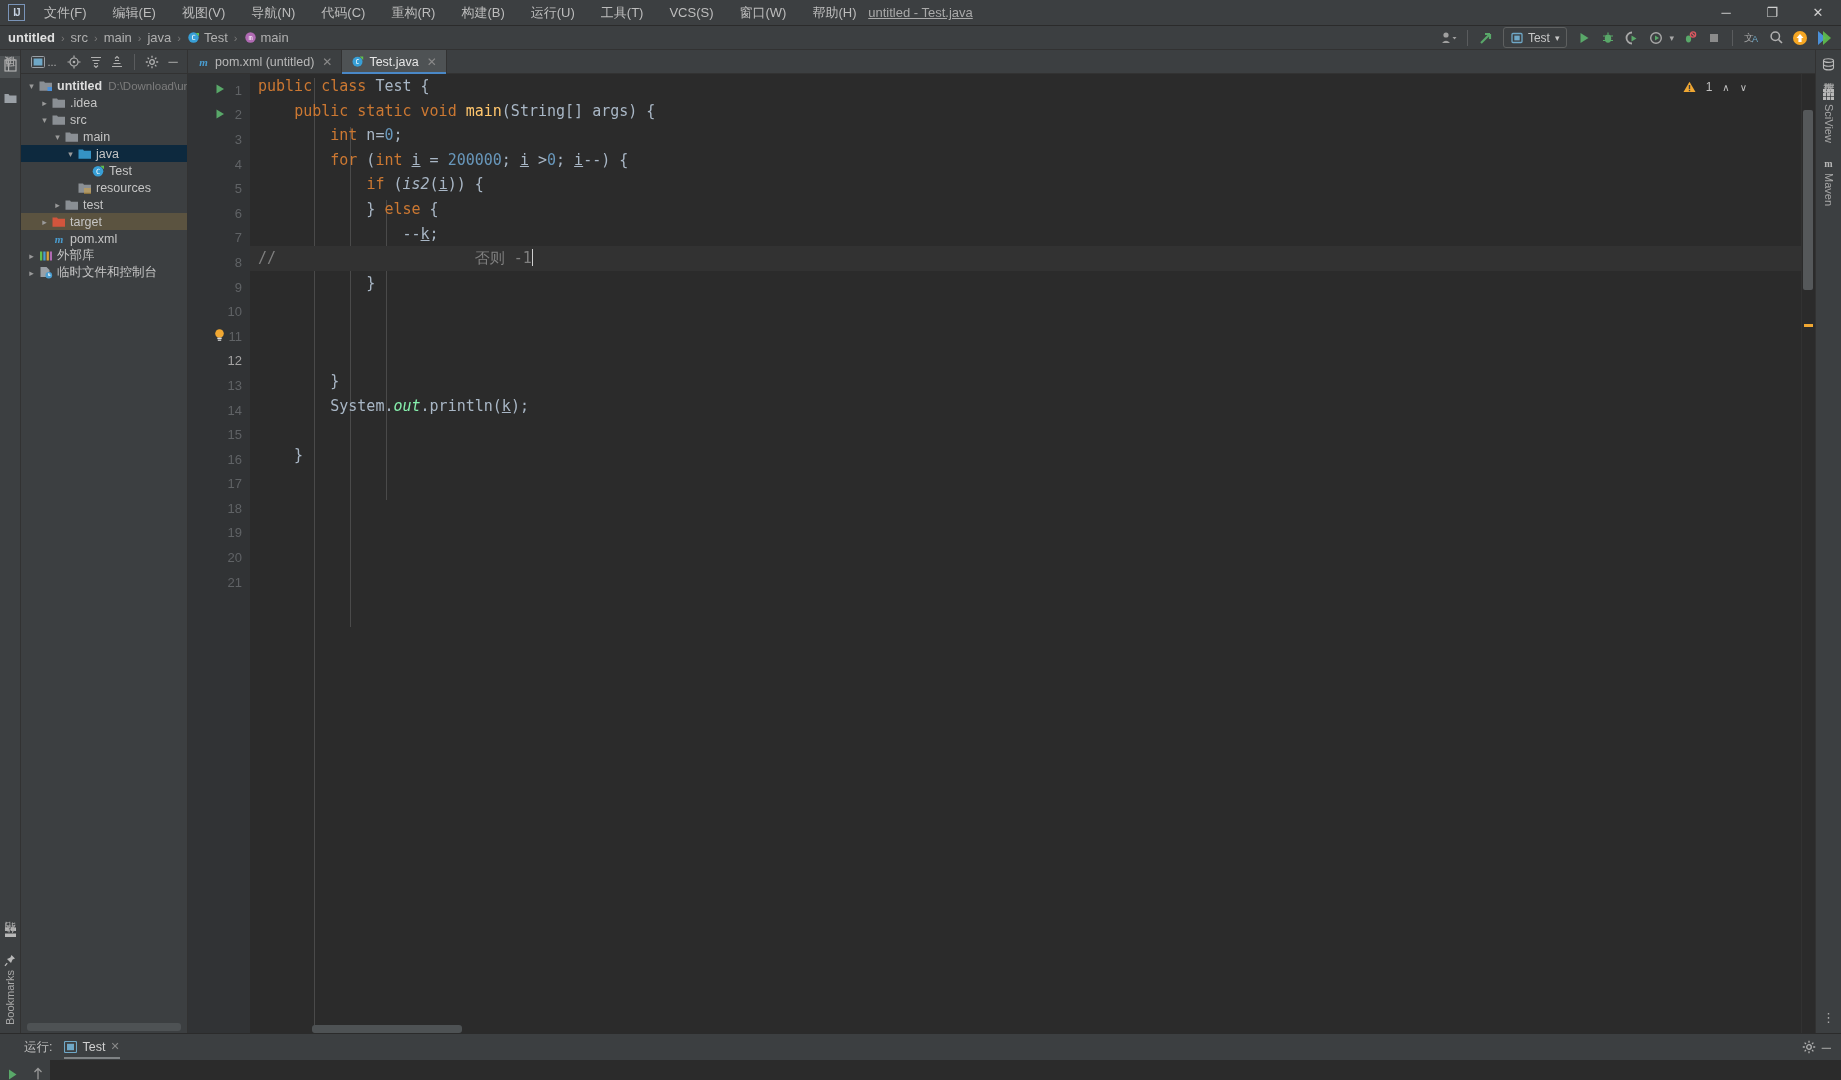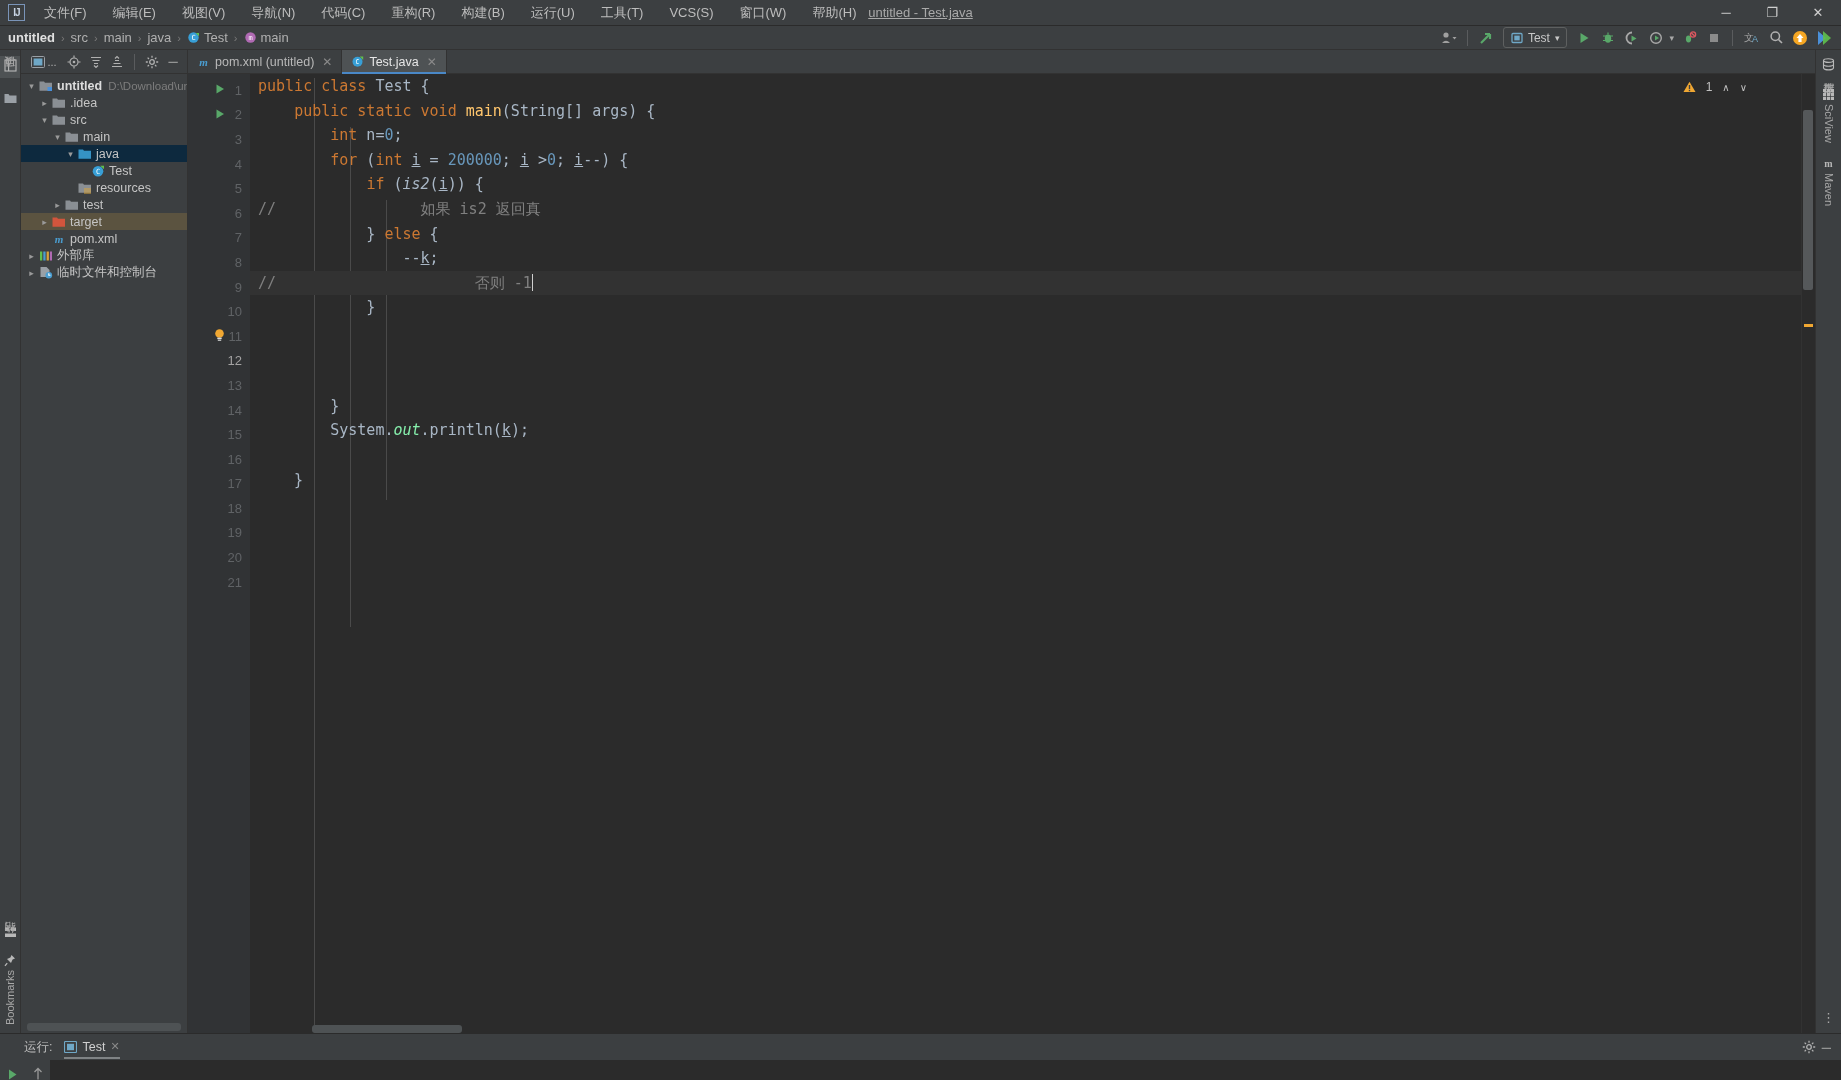--- a/index.html
+++ b/index.html
@@ -595,21 +595,20 @@
       <div id="codearea">
         <div class="indent-guide" style="left:64px;"></div>
         <div class="indent-guide" style="left:100px;top:53px;height:500px;"></div>
         <div class="indent-guide" style="left:136px;top:126px;height:300px;"></div>
 
         <div class="cline"><span class="kw">public</span> <span class="kw">class</span> Test {</div>
         <div class="cline">    <span class="kw">public</span> <span class="kw">static</span> <span class="kw">void</span> <span class="mth">main</span>(String[] args) {</div>
         <div class="cline">        <span class="kw">int</span> n=<span class="num">0</span>;</div>
         <div class="cline">        <span class="kw">for</span> (<span class="kw">int</span> <span class="und">i</span> = <span class="num">200000</span>; <span class="und">i</span> &gt;<span class="num">0</span>; <span class="und">i</span>--) {</div>
         <div class="cline">            <span class="kw">if</span> (<span class="ital">is2</span>(<span class="und">i</span>)) {</div>
-        <div class="cline cmt">//                如果 is2 返回真</div>
         <div class="cline">            } <span class="kw">else</span> {</div>
         <div class="cline">                --<span class="und">k</span>;</div>
         <div class="cline current"><span class="cmt">//                      否则 -1</span><span class="cursor"></span></div>
         <div class="cline">            }</div>
         <div class="cline"> </div>
         <div class="cline"> </div>
         <div class="cline"> </div>
         <div class="cline">        }</div>
         <div class="cline">        System.<span class="fld">out</span>.println(<span class="und">k</span>);</div>
         <div class="cline"> </div>

